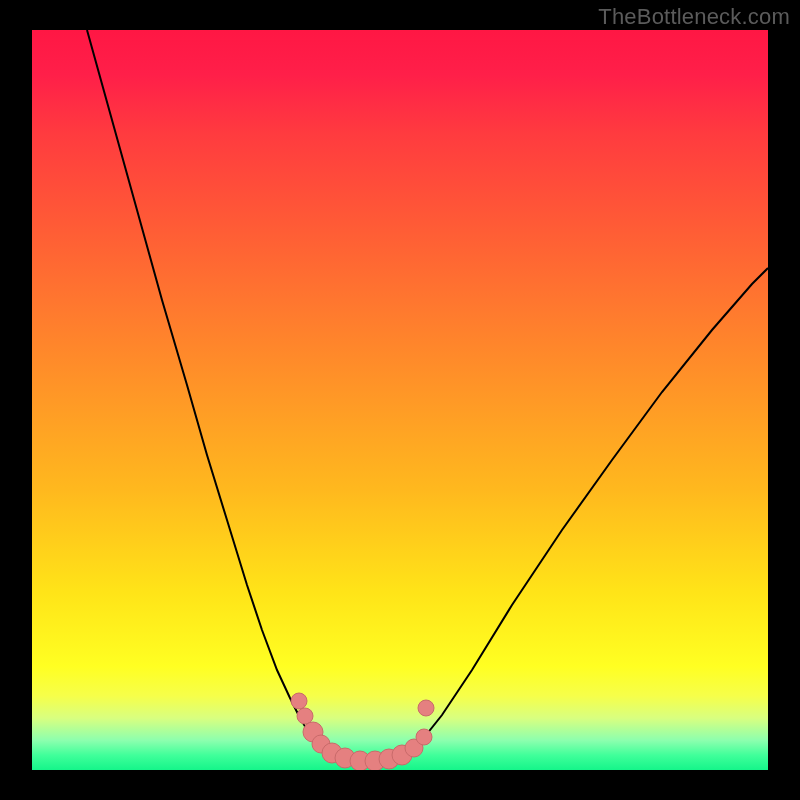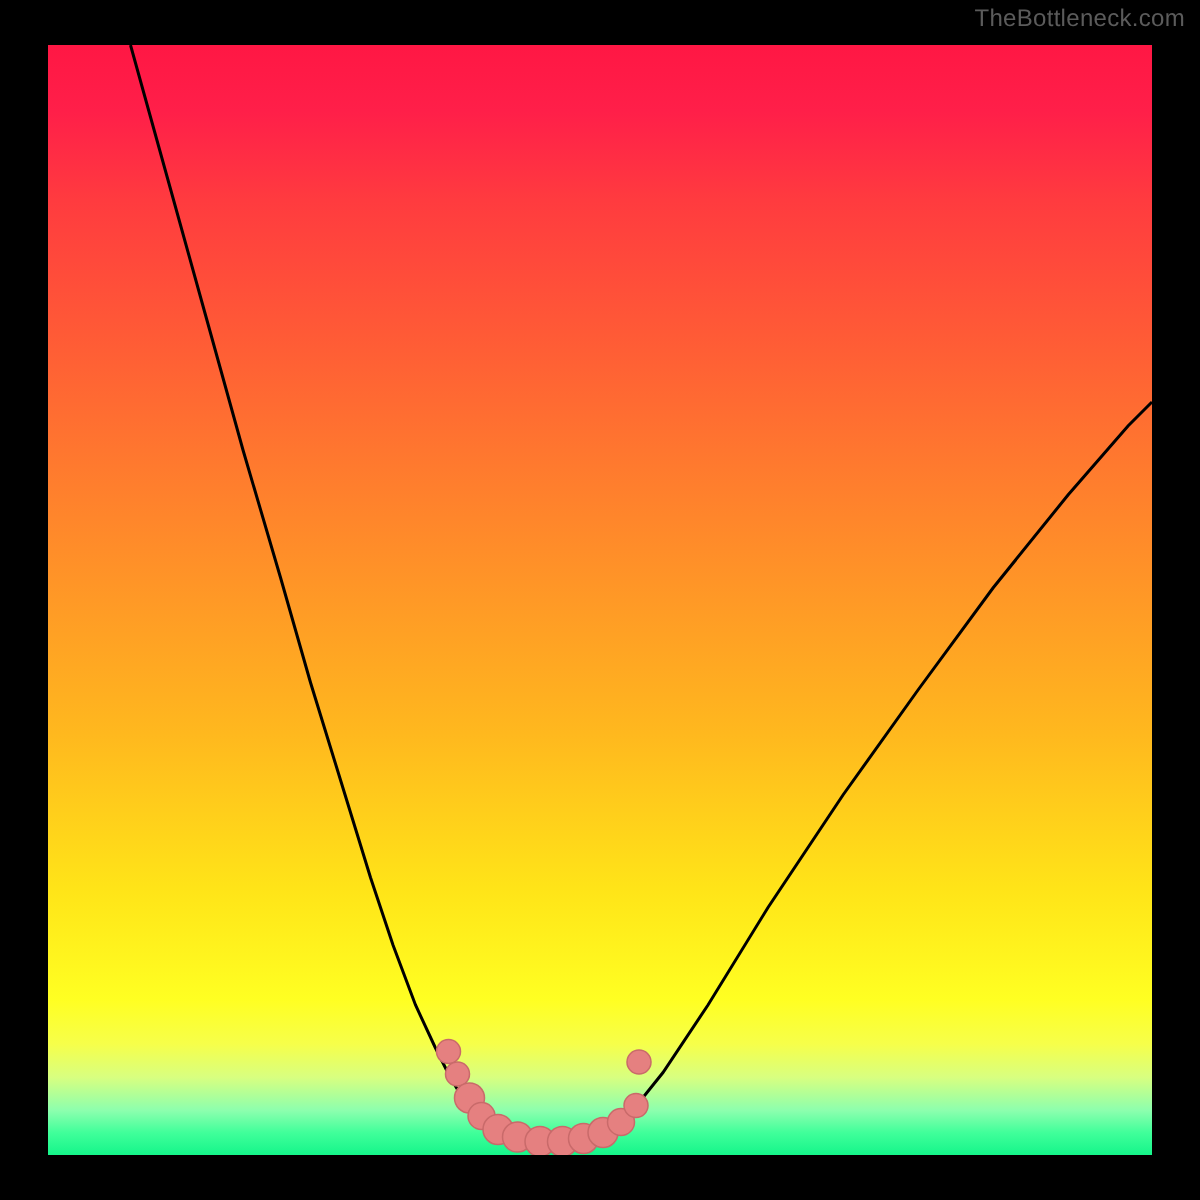--- a/index.html
+++ b/index.html
@@ -42,21 +42,21 @@
       #8cffae 96%,
       #40ff9a 98%,
       #15f58a 100%
     );
   }
   .watermark {
     position: absolute;
     top: 4px;
     right: 10px;
     color: #5b5b5b;
-    font-size: 16px;
+    font-size: 22px;
     letter-spacing: 0.2px;
     user-select: none;
   }
   svg.curves {
     position: absolute;
     left: 0;
     top: 0;
     width: 736px;
     height: 740px;
   }

